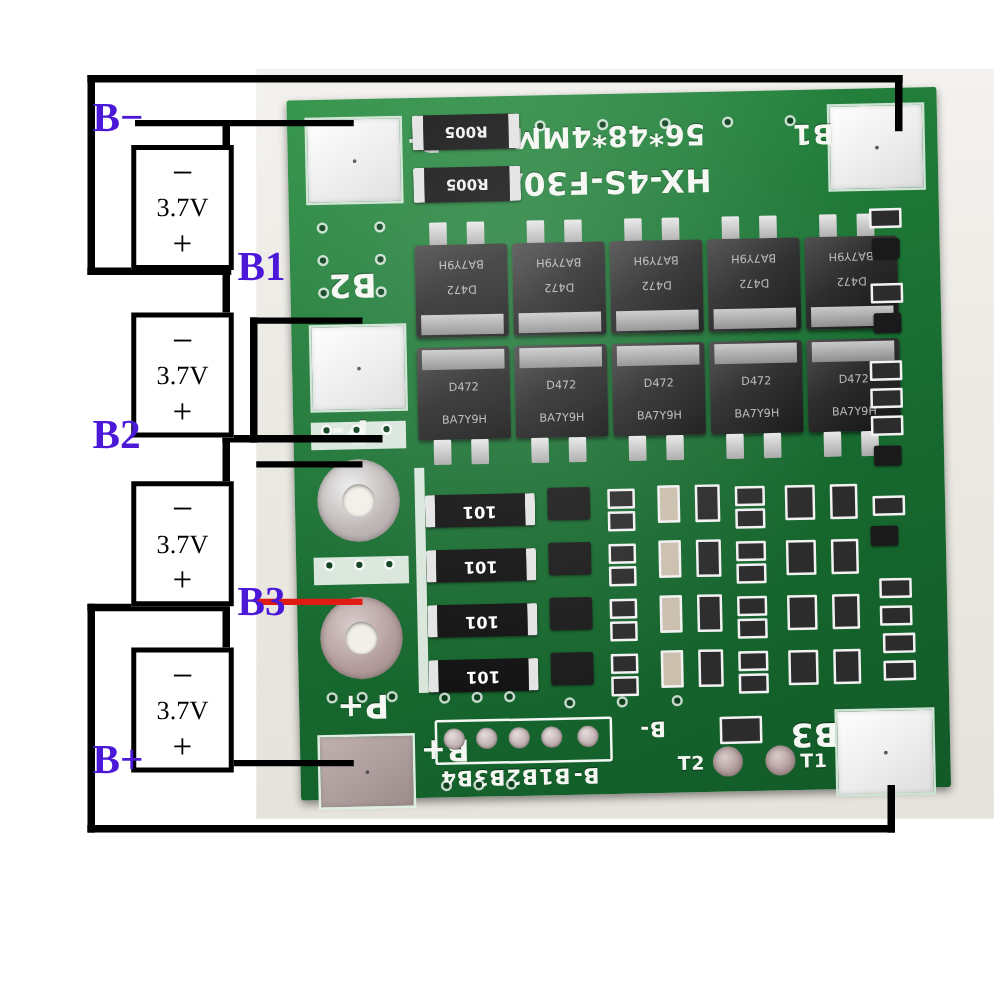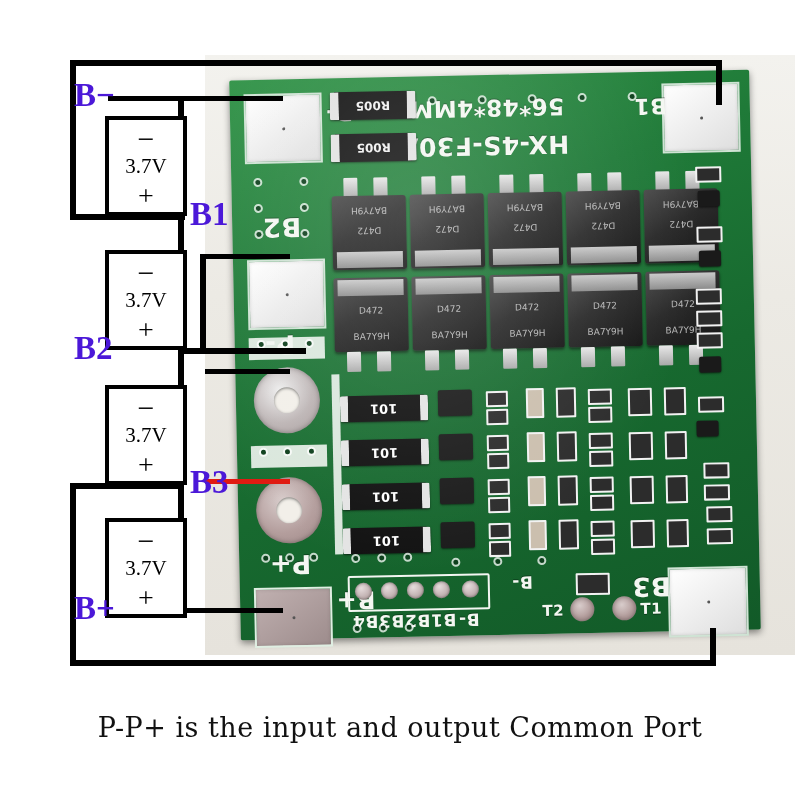--- a/index.html
+++ b/index.html
@@ -405,15 +405,14 @@
     <span class="v">3.7V</span>
     <span class="sign plus">+</span>
   </div>
 
   <div class="node" style="left:74px;top:79px;">B−</div>
   <div class="node" style="left:190px;top:198px;">B1</div>
   <div class="node" style="left:74px;top:332px;">B2</div>
   <div class="node" style="left:190px;top:466px;">B3</div>
   <div class="node" style="left:74px;top:592px;">B+</div>
 
-  <div class="caption">P-P+ is the input and output Common Port</div>
 
 </div>
 
 </body></html>

